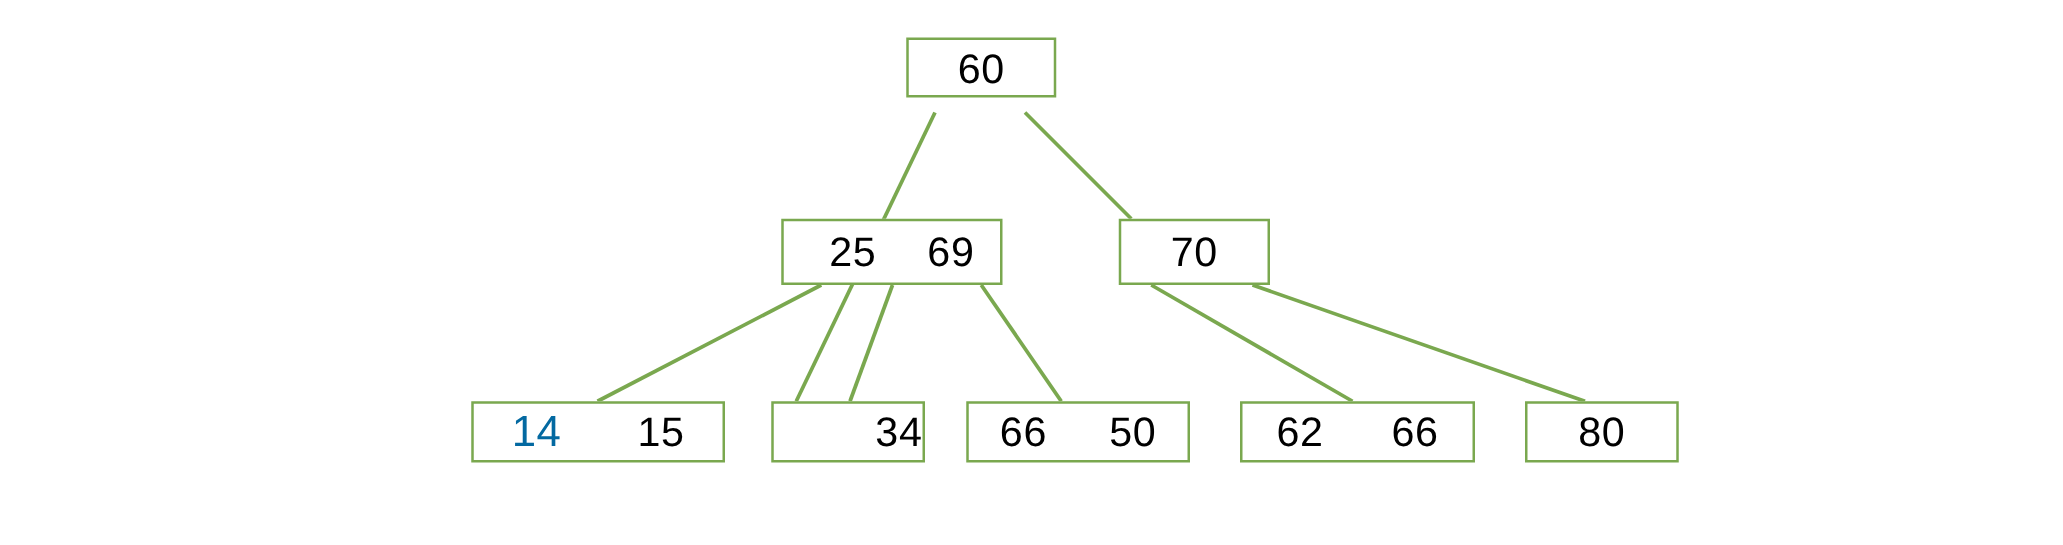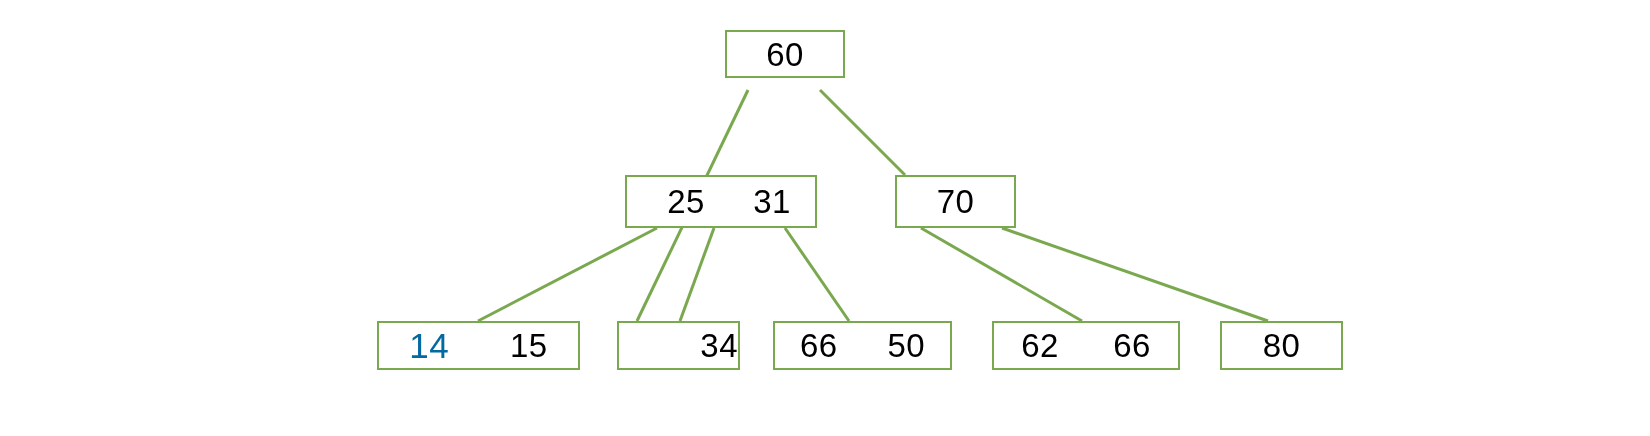--- a/index.html
+++ b/index.html
@@ -59,23 +59,23 @@
       <line x1="714" y1="228" x2="680" y2="321" stroke="#7aa84f" stroke-width="3" stroke-linecap="butt"></line>
       <line x1="785" y1="228" x2="849" y2="321" stroke="#7aa84f" stroke-width="3" stroke-linecap="butt"></line>
       <line x1="921" y1="228" x2="1082" y2="321" stroke="#7aa84f" stroke-width="3" stroke-linecap="butt"></line>
       <line x1="1002" y1="228" x2="1268" y2="321" stroke="#7aa84f" stroke-width="3" stroke-linecap="butt"></line>
     </svg>
 
   <div id="node-layer">
       <div class="node" style="left: 725px; top: 30px; width: 120px; height: 48px; border: 2px solid rgb(122, 168, 79); background: rgb(255, 255, 255);">
         <span class="node-key" style="color: rgb(0, 0, 0); font-size: 33px;">60</span>
       </div>
-      <div class="node" style="left: 625px; top: 175px; width: 192px; height: 53px; border: 2px solid rgb(122, 168, 79); background: rgb(255, 255, 255); padding-left: 16px;">
+      <div class="node" style="left: 625px; top: 175px; width: 177px; height: 53px; border: 2px solid rgb(122, 168, 79); background: rgb(255, 255, 255); padding-left: 16px;">
         <span class="node-key" style="color: rgb(0, 0, 0); font-size: 33px;">25</span>
-        <span class="node-key" style="color: rgb(0, 0, 0); font-size: 33px;">31</span>
+        <span class="node-key" style="color: rgb(0, 0, 0); font-size: 33px;">69</span>
       </div>
       <div class="node" style="left: 895px; top: 175px; width: 121px; height: 53px; border: 2px solid rgb(122, 168, 79); background: rgb(255, 255, 255);">
         <span class="node-key" style="color: rgb(0, 0, 0); font-size: 33px;">70</span>
       </div>
       <div class="node" style="left: 377px; top: 321px; width: 203px; height: 49px; border: 2px solid rgb(122, 168, 79); background: rgb(255, 255, 255);">
         <span class="node-key" style="color: #0369a1; font-size: 35px;">14</span>
         <span class="node-key" style="color: rgb(0, 0, 0); font-size: 33px;">15</span>
       </div>
       <div class="node" style="left: 617px; top: 321px; width: 123px; height: 49px; border: 2px solid rgb(122, 168, 79); background: rgb(255, 255, 255);">
         <span class="node-key" style="color: rgb(0, 0, 0); font-size: 33px; text-align: right;">34</span>

